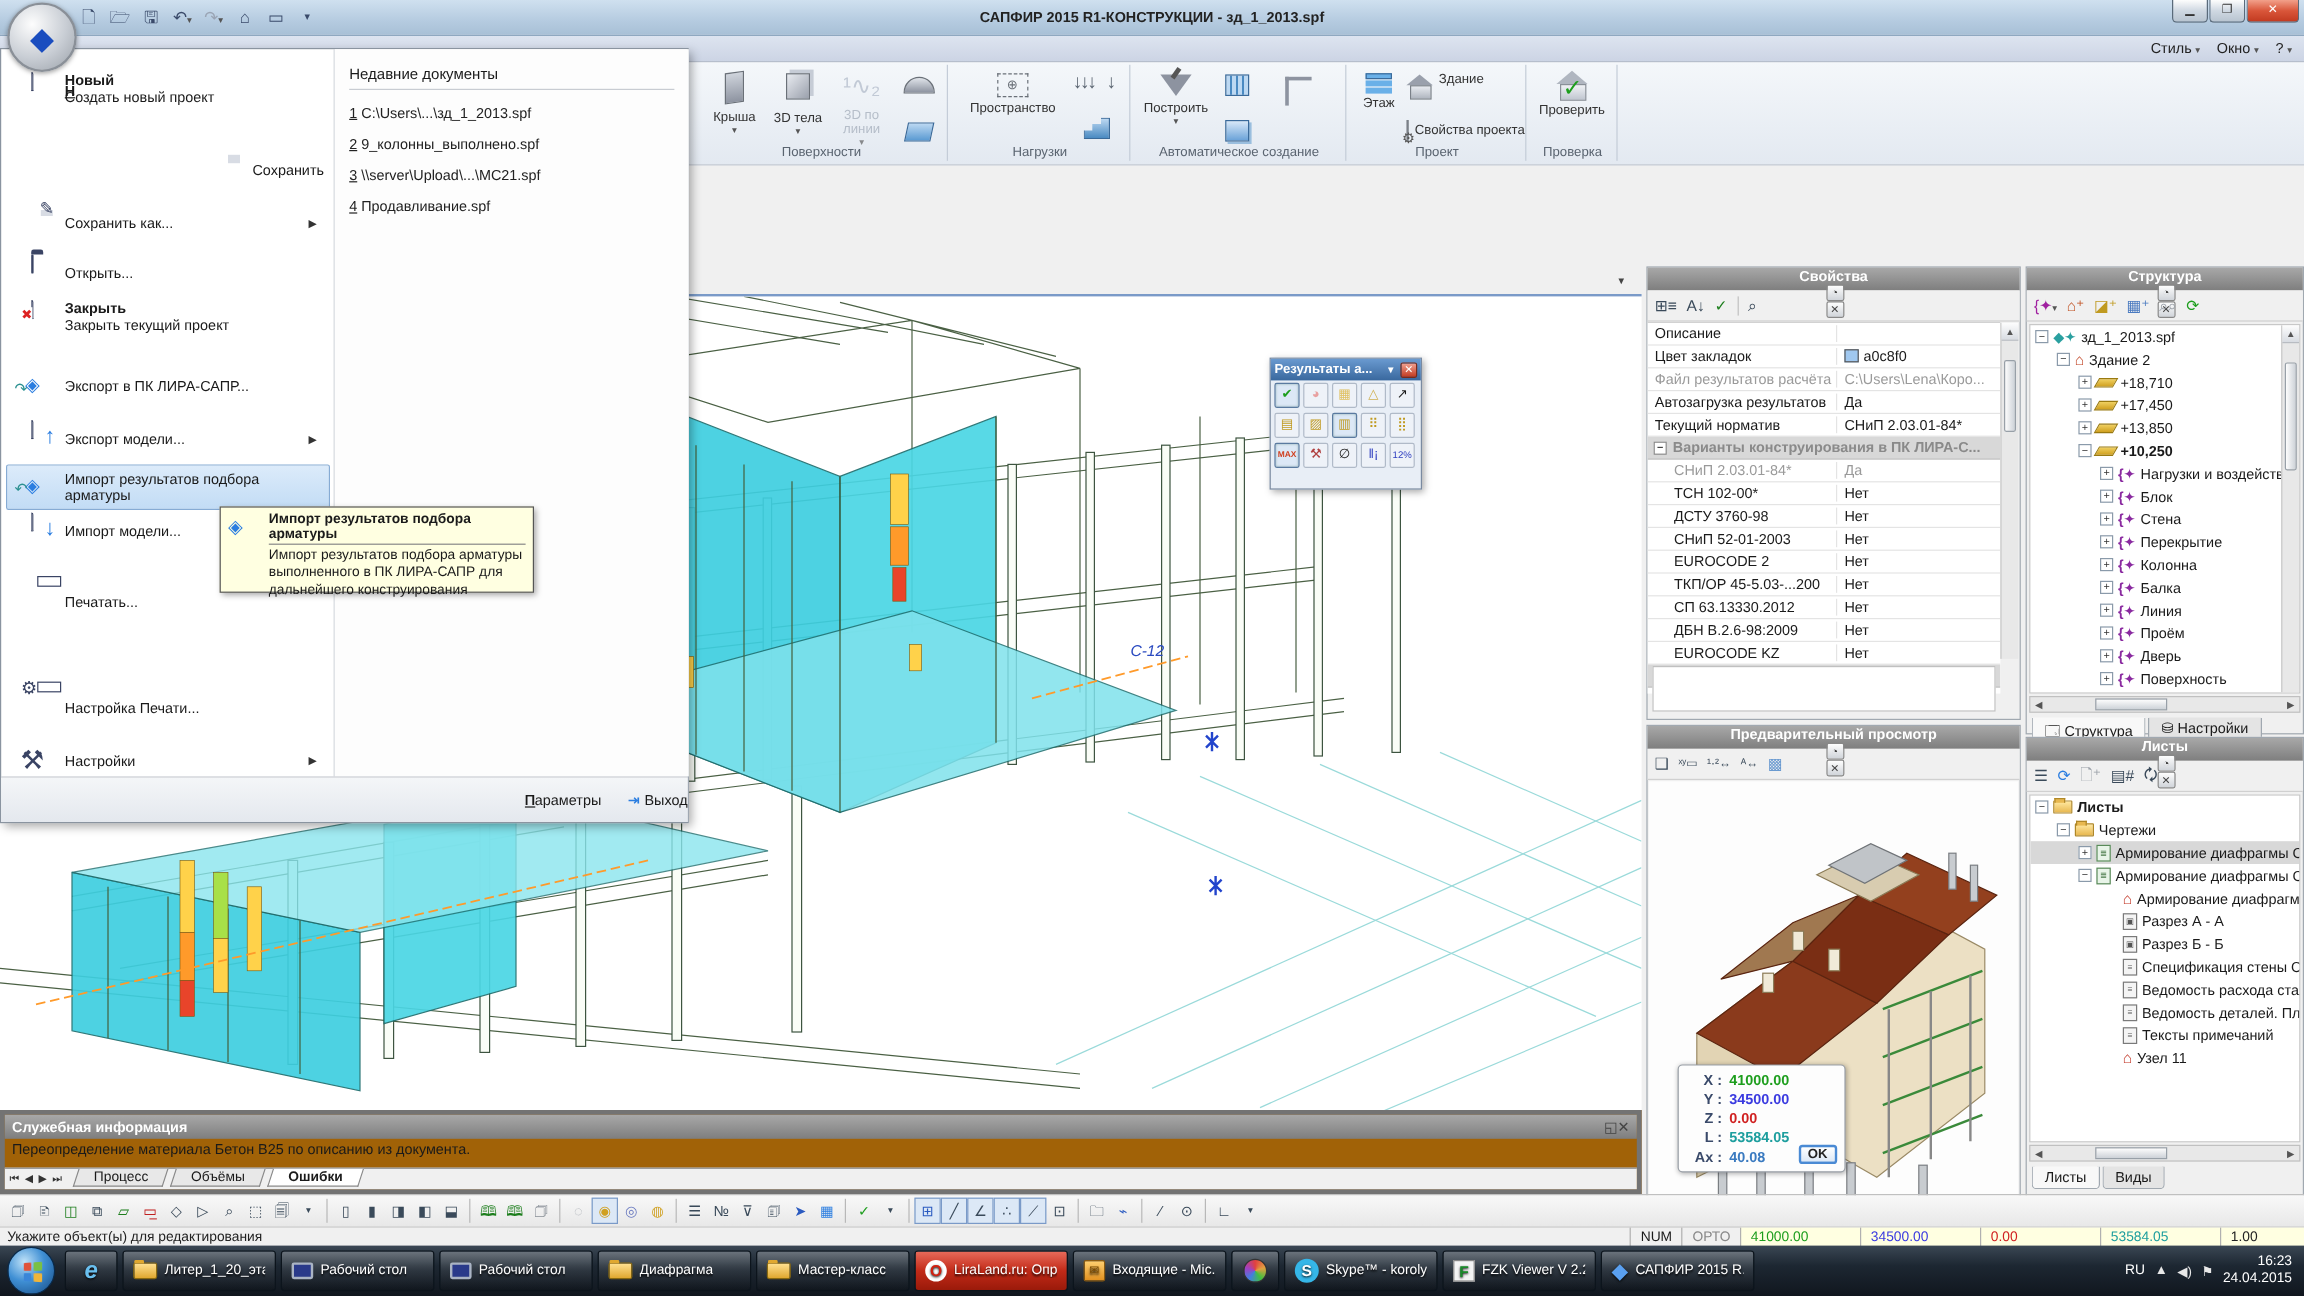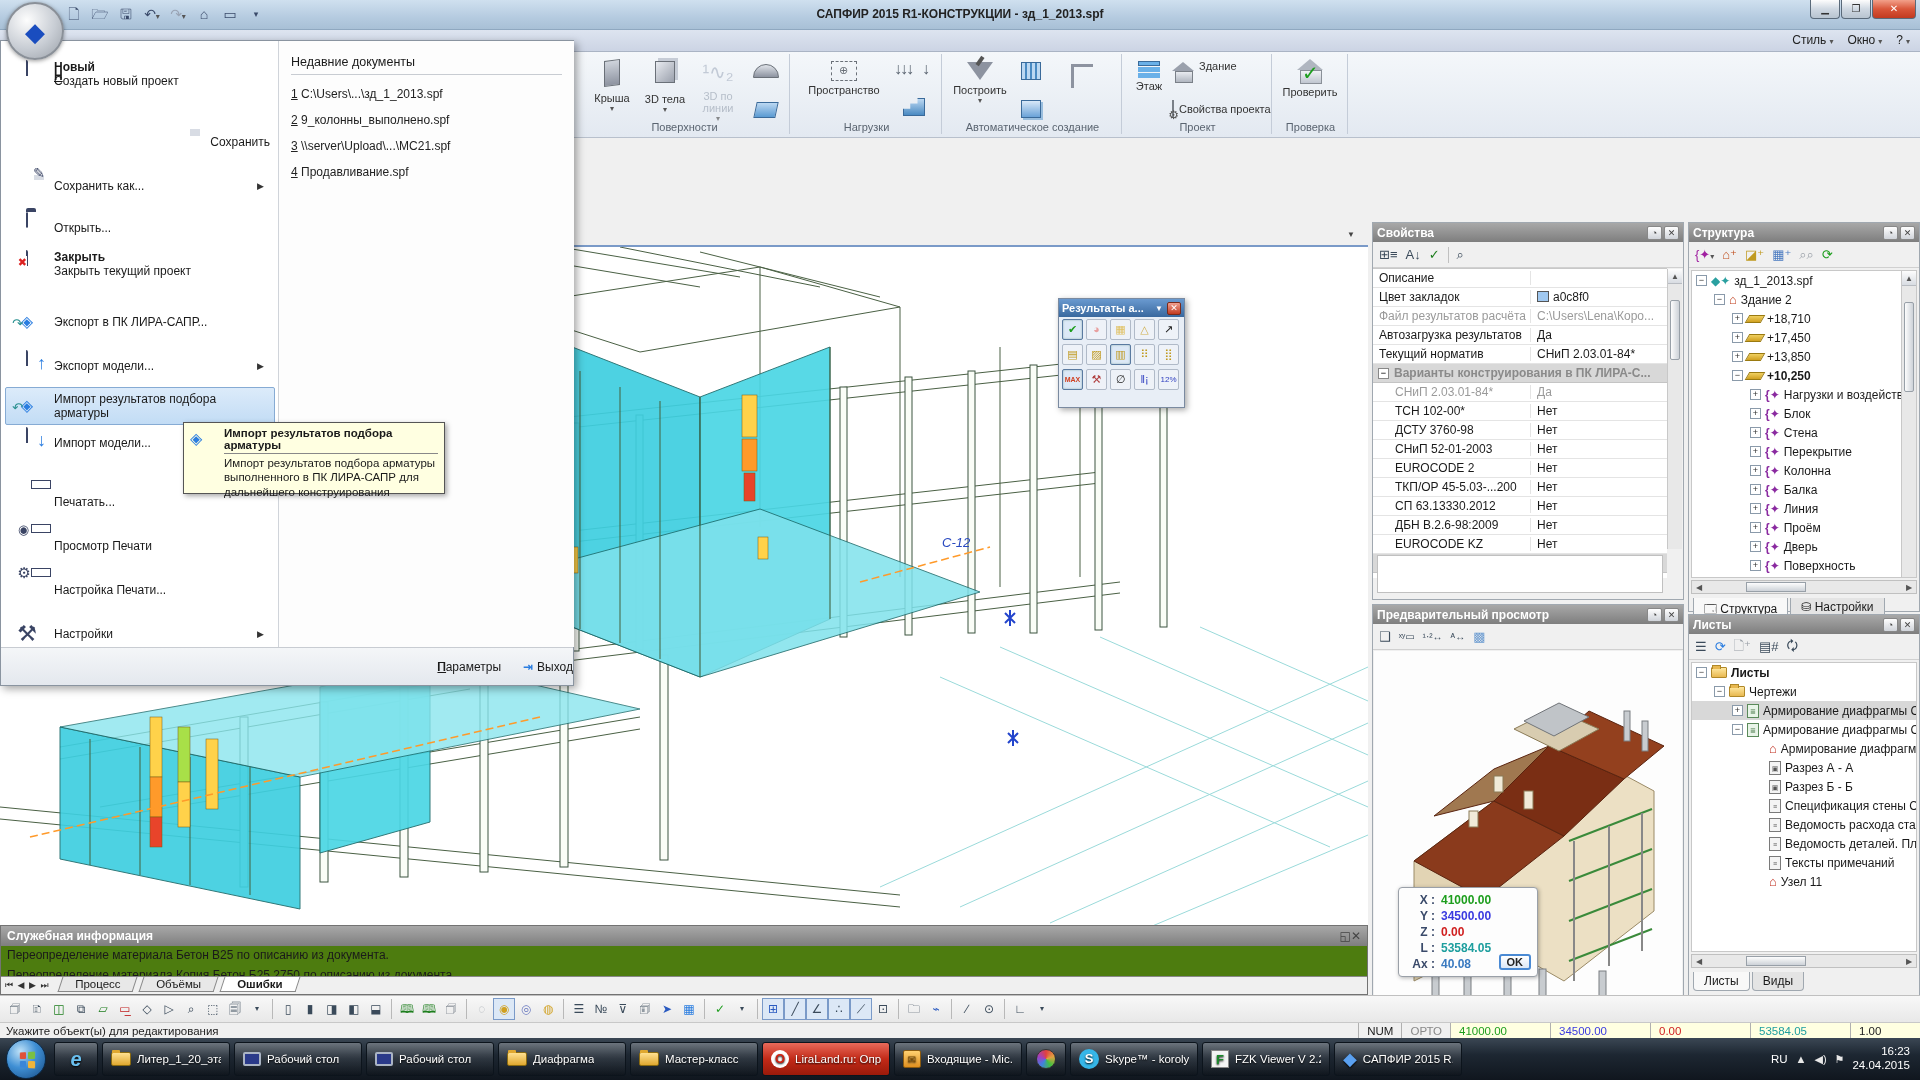--- a/index.html
+++ b/index.html
@@ -122,21 +122,21 @@
   .palette .phead .ptitle { flex:1; }
   .palette .phead .pcaret { font-size:8px; }
   .palette .phead .pclose { width:14px; height:13px; background:linear-gradient(#f0a090,#c23a20); border:1px solid #7a2a1a; color:#fff; font-size:9px; line-height:11px; text-align:center; border-radius:2px;}
   .prow { display:flex; gap:3px; padding:2px 3px; }
   .pico { width:21px; height:21px; border:1px solid #b0bac8; background:#eef2f8; font-size:11px; text-align:center; line-height:19px; border-radius:2px;}
   .pico.on { border:1px solid #5a7aa0; background:#dce8f6; box-shadow:inset 0 0 2px #8aa; }
 
   
   .rpanel { background:#f0f0f0; border:1px solid #a0a8b0; }
   .phdr { height:19px; background:linear-gradient(#a8a8a8,#7e7e7e); color:#fff; font-size:12px; font-weight:bold;
-    display:flex; align-items:center; padding:0 4px; }
+    display:flex; align-items:center; padding:0 4px;flex-direction:column; }
   .phdr .sp { flex:1; }
   .phdr .hbtn { width:15px; height:14px; background:linear-gradient(#fefefe,#d0d4da); border:1px solid #888; font-size:9px; line-height:12px; text-align:center; color:#444; margin-left:2px; border-radius:2px;}
   .ptoolbar { height:26px; display:flex; align-items:center; gap:8px; padding:0 6px; background:#f0f0f0; border-bottom:1px solid #d0d0d0;}
   .pti { font-size:13px; color:#3a4a5a; }
   .propgrid { background:#fff; border-top:1px solid #c8c8c8; }
   .prow2 { display:flex; height:19px; border-bottom:1px solid #e4e4e4; align-items:center; font-size:12px;}
   .prow2 .pl { width:158px; padding-left:6px; border-right:1px solid #e4e4e4; overflow:hidden; white-space:nowrap;}
   .prow2 .pv { flex:1; padding-left:6px; overflow:hidden; white-space:nowrap;}
   .prow2.muted { color:#9a9a9a; }
   .prow2.indent .pl { padding-left:22px; }
@@ -171,21 +171,21 @@
 
   
   .coordbox { position:absolute; left:24px; bottom:38px; width:140px; background:#fdfdfd; border:1px solid #9aa0a8; border-radius:4px; box-shadow:1px 1px 4px rgba(0,0,0,.3); padding:4px 6px; font-size:12px;}
   .crow { display:flex; height:16px; align-items:center;}
   .crow .cl { width:30px; color:#3a4a6a; font-weight:bold; text-align:right; margin-right:6px;}
   .crow .cv { font-weight:bold; }
   .cv.green{color:#1d9e1d;} .cv.blue{color:#3a3ae0;} .cv.red{color:#d02020;} .cv.teal{color:#1d9e9e;} .cv.steel{color:#3a7ac0;}
   .okbtn { position:absolute; right:6px; bottom:6px; border:2px solid #4a8ad4; border-radius:3px; background:linear-gradient(#fff,#dce8f6); font-size:11px; font-weight:bold; padding:0 6px; color:#222;}
 
   
-  .infopanel { left:0; top:925px; width:1368px; height:70px; background:#4d7c0f; border:1px solid #737373;}
+  .infopanel { left:0; top:925px; width:1368px; height:70px; background:#a16207; border:4px solid #737373;}
   .infohdr { height:20px; background:linear-gradient(#a8a8a8,#7e7e7e); color:#fff; font-size:12px; font-weight:bold; display:flex; align-items:center; padding:0 6px;}
   .infohdr .sp{flex:1;}
   .infomsg { font-size:12px; padding:2px 6px; line-height:1.3; }
   .infotabs { position:absolute; left:0; bottom:0; width:100%; height:18px; border-top:1px solid #888; display:flex; align-items:flex-start; background:#f0f0f0;}
   .tabnav { font-size:9px; color:#333; padding:3px 4px; letter-spacing:1px;}
   .itab { position:relative; padding:1px 14px; font-size:11.5px; background:#e8e8e8; border:1px solid #888; border-top:none; transform:skewX(-18deg); margin-left:6px;}
   .itab > span { display:inline-block; transform:skewX(18deg); }
   .itab.active { background:#fff; font-weight:bold; }
 
   
@@ -506,24 +506,20 @@
         <span class="fm-ico ic-lira2">◈</span>
         <span class="lbl">Импорт результатов подбора арматуры</span>
       </div>
       <div class="fm-item" style="top:383px;">
         <span class="fm-ico"><span class="ic-page ic-arrow-dn"></span></span>
         <span class="lbl">Импорт модели...</span>
       </div>
       <div class="fm-item" style="top:442px;">
         <span class="fm-ico"><span class="ic-printer"></span></span>
         <span class="lbl">Печатать...</span>
-      </div>
-      <div class="fm-item" style="top:486px;">
-        <span class="fm-ico"><span class="ic-printer ic-eye"></span></span>
-        <span class="lbl">Просмотр Печати</span>
       </div>
       <div class="fm-item" style="top:530px;">
         <span class="fm-ico"><span class="ic-printer ic-gear"></span></span>
         <span class="lbl">Настройка Печати...</span>
       </div>
       <div class="fm-item" style="top:574px;">
         <span class="fm-ico ic-tools">⚒</span>
         <span class="lbl">Настройки</span>
         <span class="fm-arrow">▶</span>
       </div>

